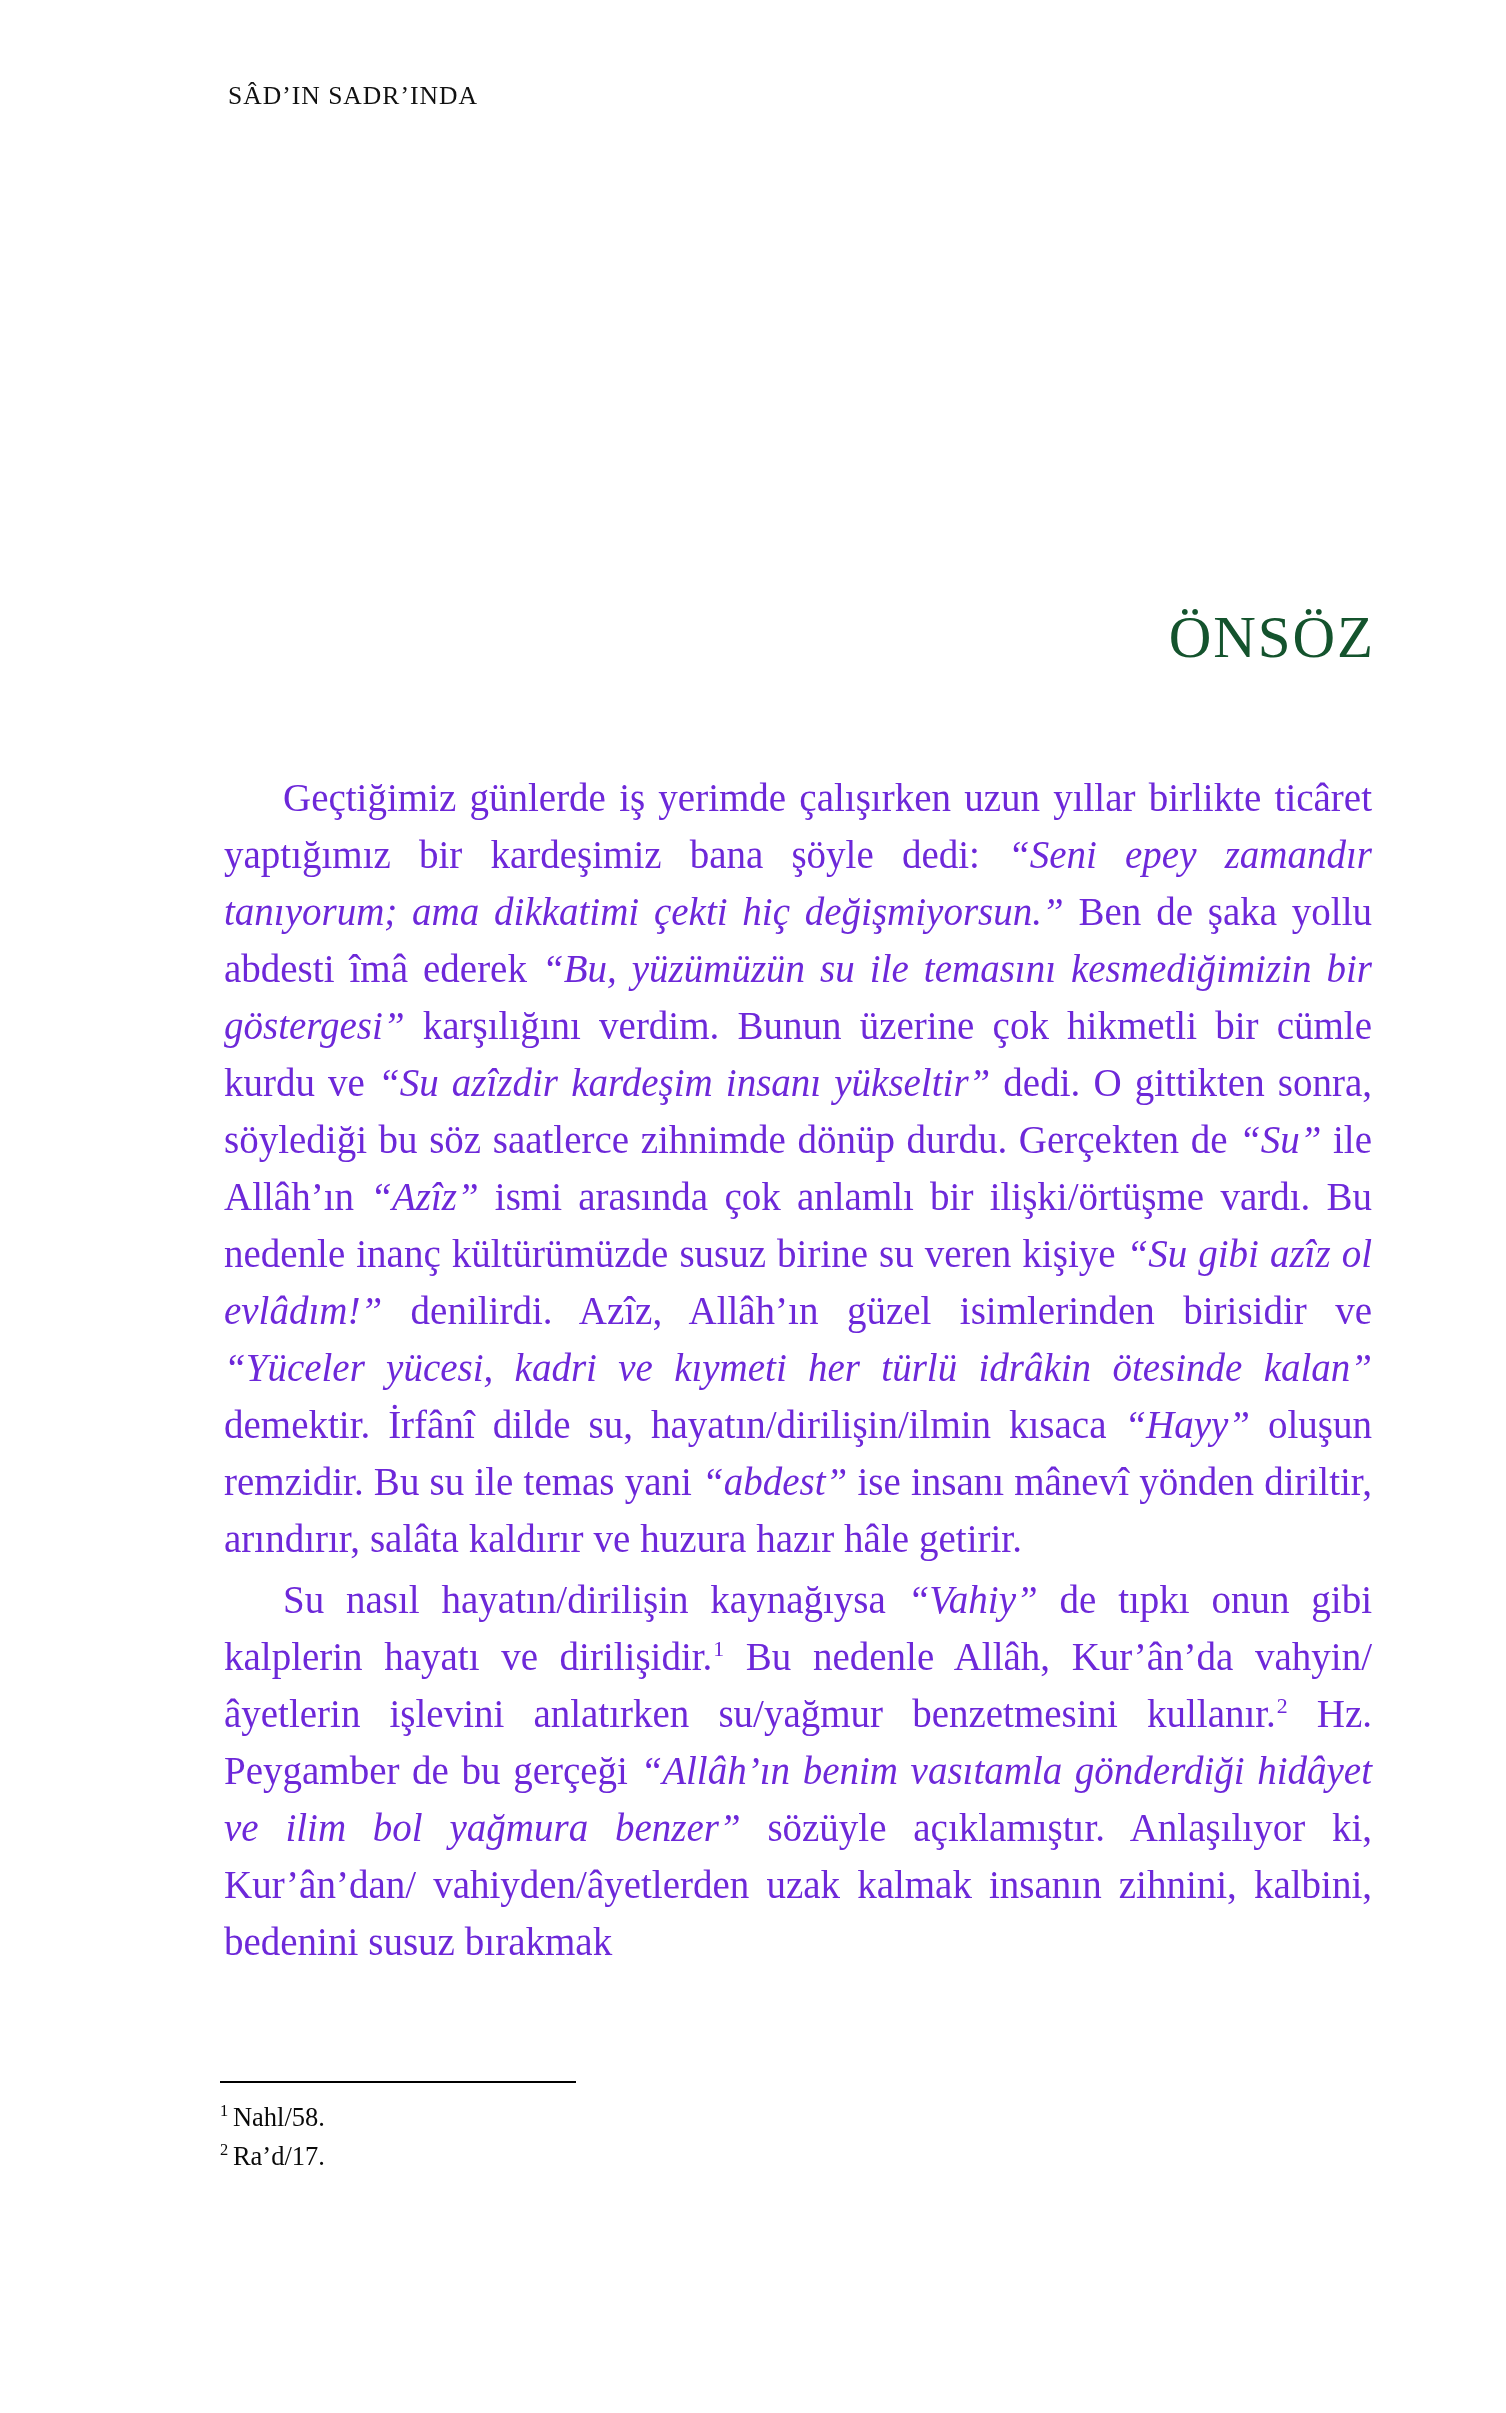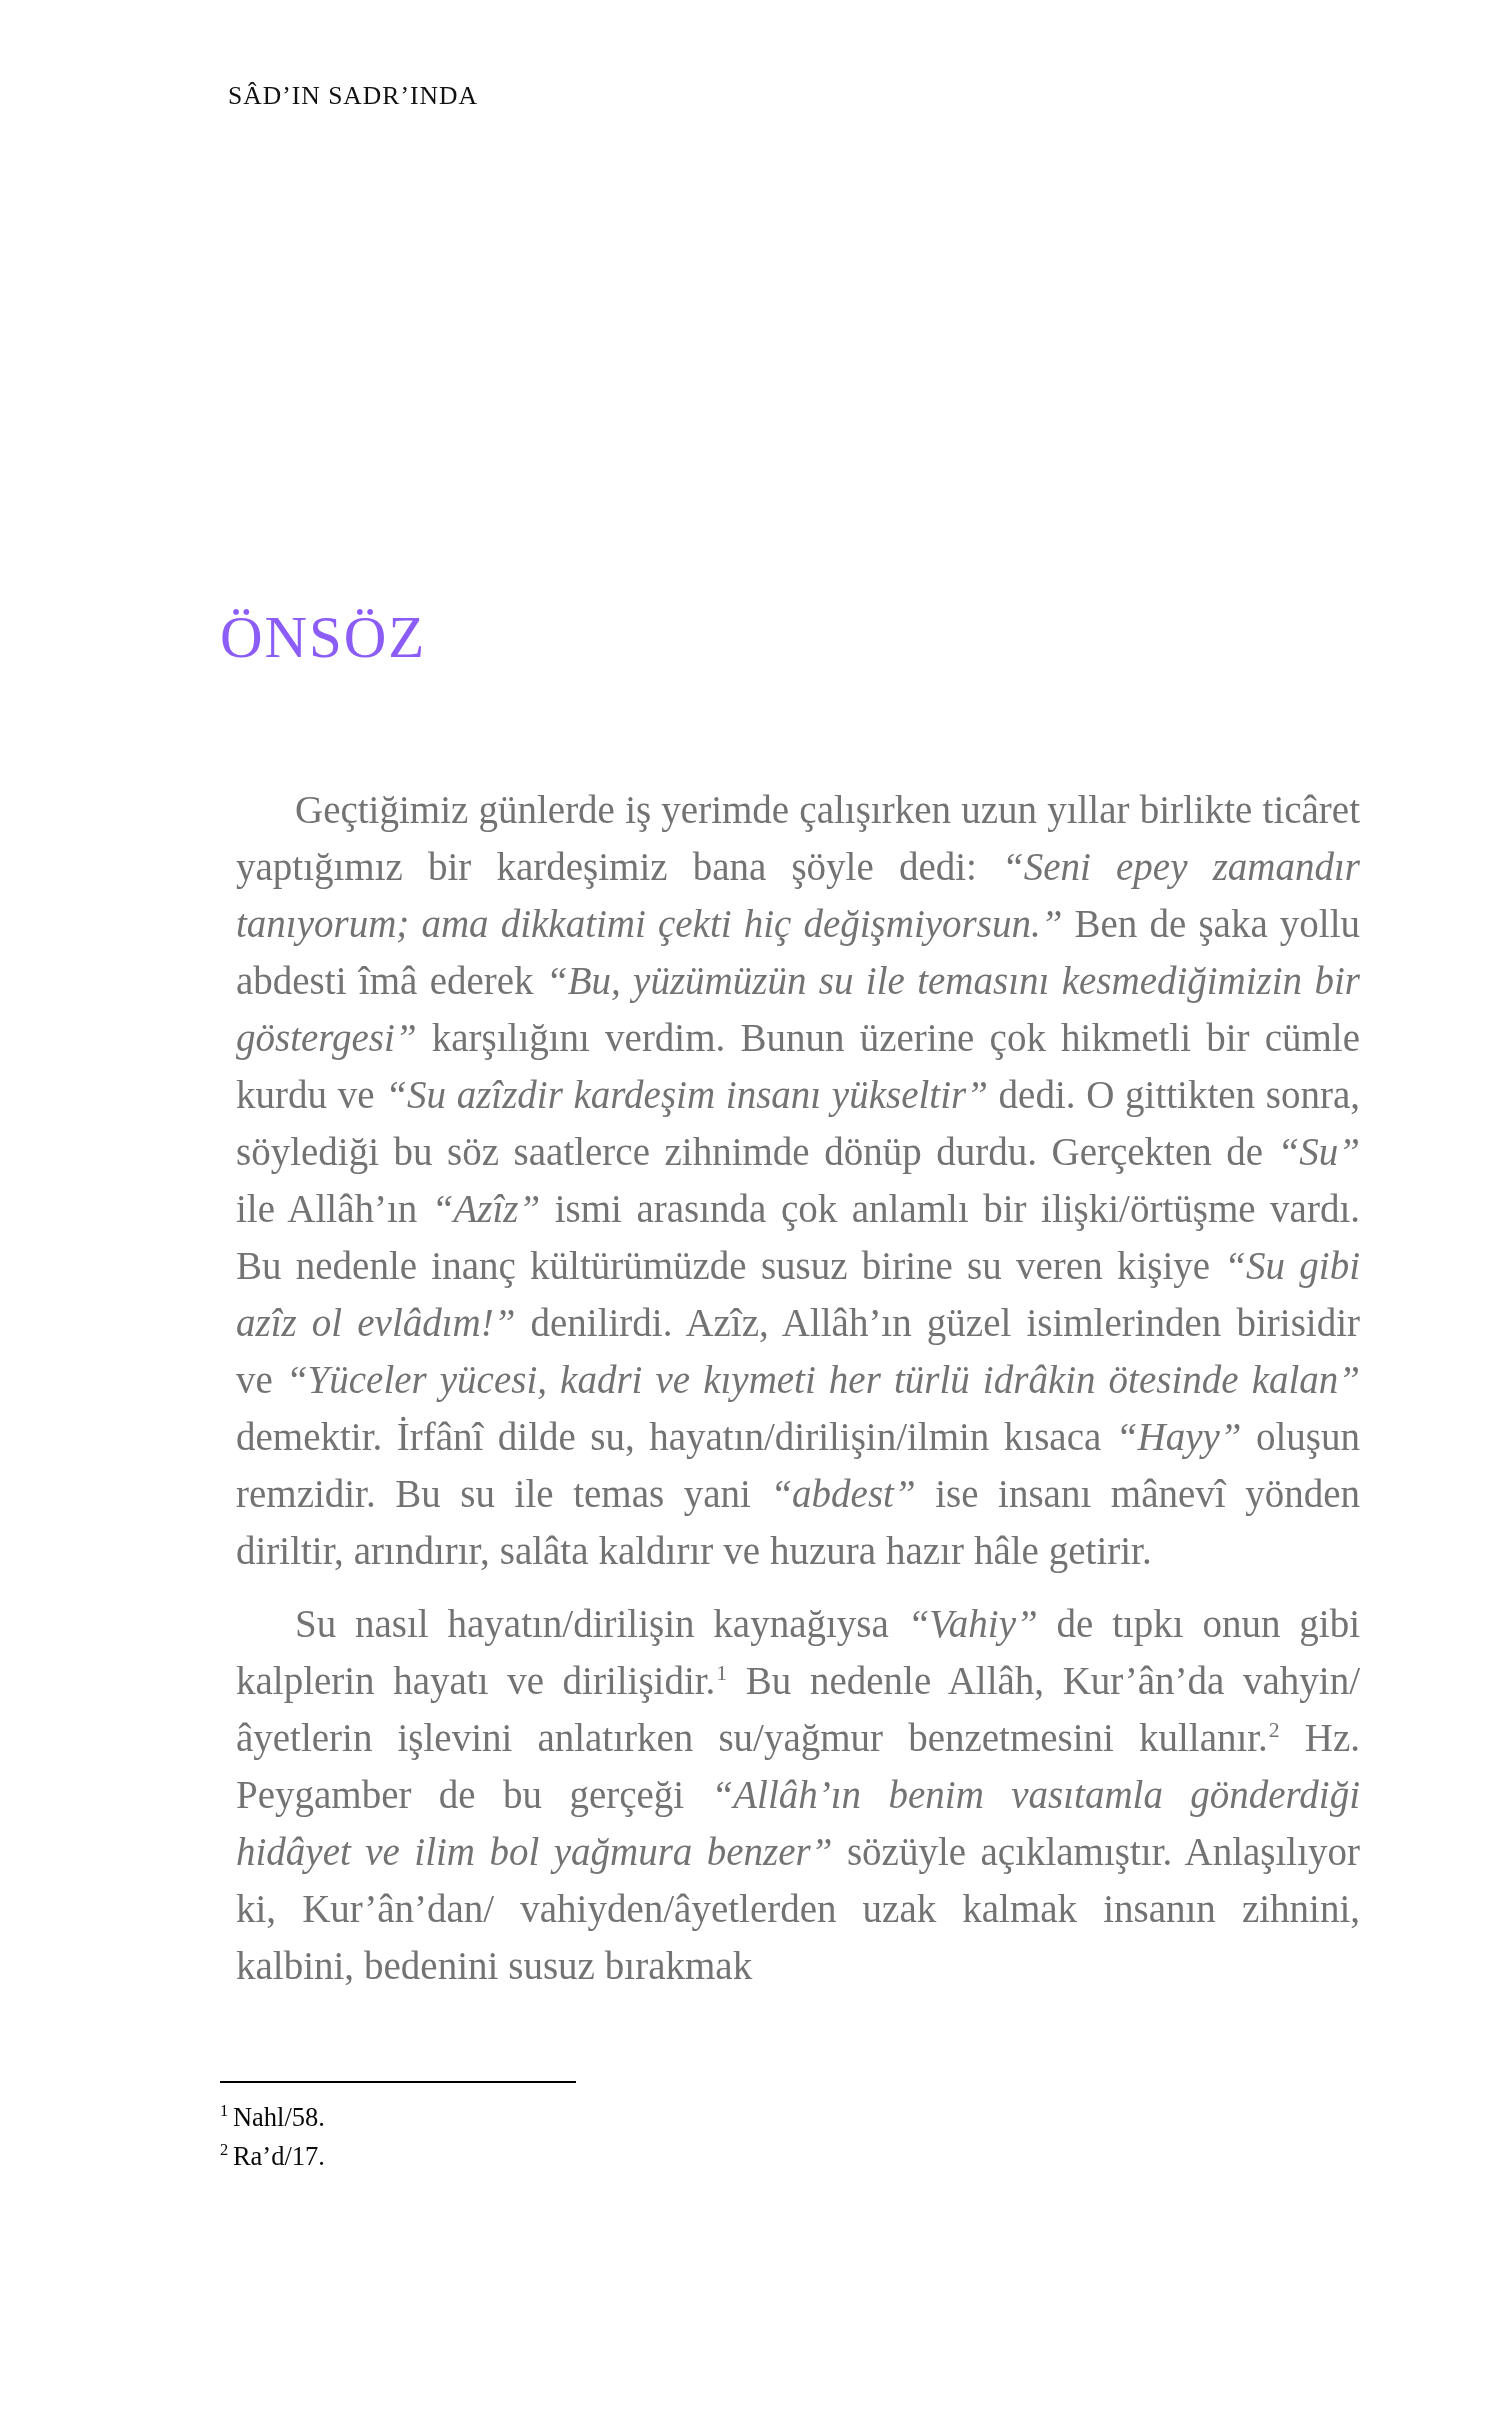--- a/index.html
+++ b/index.html
@@ -36,45 +36,45 @@
     white-space: nowrap;
     margin-left: 8px;
   }
 
   
   .chapter-title {
     position: absolute;
     left: 220px;
     top: 608px;
     width: 1155px;
-    text-align: left;
+    text-align: right;
     font-size: 59px;
     letter-spacing: 1.9px;
     line-height: 1;
-    color: #8b5cf6;
+    color: #14532d;
     font-weight: normal;
     margin: 0;
   }
 
   
   .body-block {
     position: absolute;
     left: 220px;
     top: 765px;
     width: 1156px;
   }
 
   .para {
-    margin: 16px;
+    margin: 4px;
     font-size: 39px;
     line-height: 57px;
     text-align: justify;
     text-justify: inter-word;
     text-indent: 59px;
-    color: #737373;
+    color: #6d28d9;
     hyphens: none;
     word-spacing: 0.2px;
   }
   .para + .para {
     margin-top: 2.8px;
   }
   .para:last-child {
     text-align: justify;
   }
 

